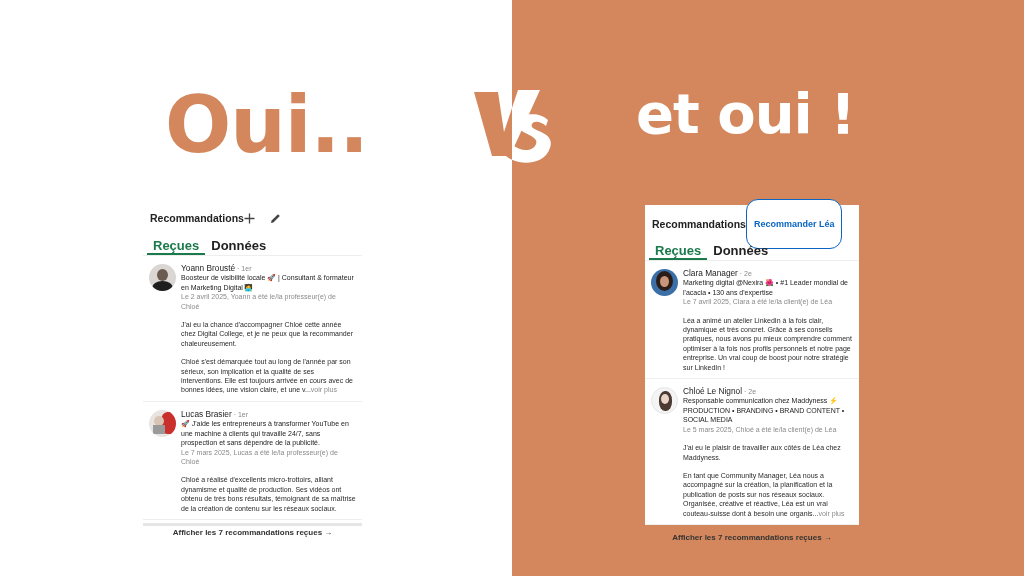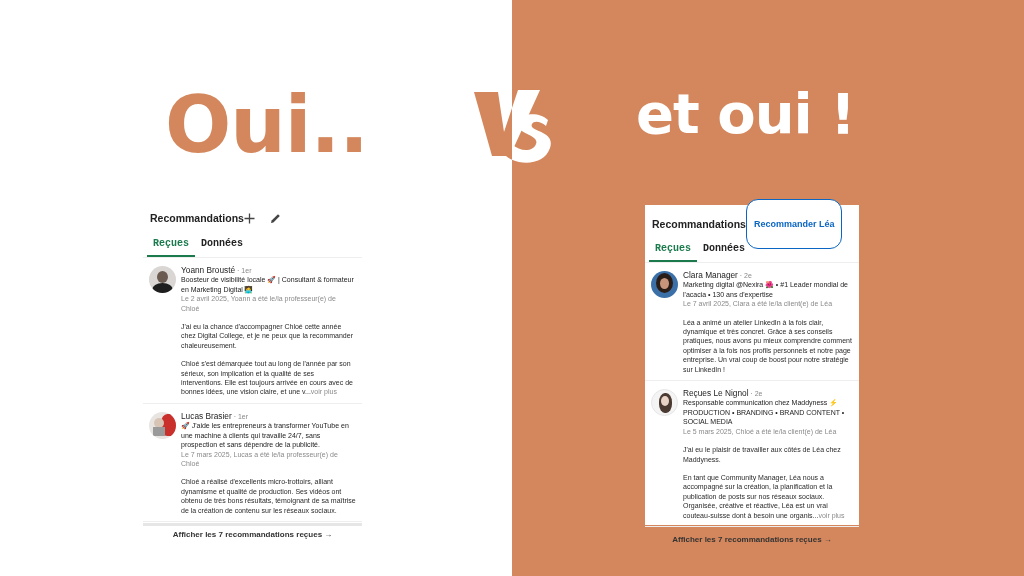--- a/index.html
+++ b/index.html
@@ -19,21 +19,21 @@
   .card-right { left: 645px; top: 205px; width: 214px; height: 320px; }
   .card-left .bottom-bar { position: absolute; left: 0; right: 0; bottom: 0; height: 3px; background: #e6e6e6; }
 
   .card-header { display: flex; align-items: center; justify-content: flex-start; padding: 8px 8px 0 7px; height: 28px; }
   .card-title { font-size: 10.5px; font-weight: bold; color: #222; }
   .header-actions { display: flex; gap: 14px; align-items: center; }
   .icon-btn { width: 12px; height: 12px; display: inline-flex; align-items: center; justify-content: center; }
   .recommend-btn { border: 1px solid #0a66c2; color: #0a66c2; border-radius: 12px; font-size: 9px; font-weight: bold; padding: 19px 7px; background: #fff; }
 
   .tabs { display: flex; gap: 0; padding-left: 4px; border-bottom: 1px solid #eeeeee; margin-top: 6px; }
-  .tab { font-size: 10px; font-weight: bold; padding: 4px 6px 6px; color: #222; font-family: Liberation Mono, monospace; }
+  .tab { font-size: 13px; font-weight: bold; padding: 4px 6px 0; color: #222; }
   .tab.active { color: #1a7a4c; border-bottom: 2px solid #1a7a4c; }
 
   .rec { display: flex; padding: 8px 6px 6px 6px; border-bottom: 1px solid #eeeeee; }
   .avatar { width: 27px; height: 27px; border-radius: 50%; flex-shrink: 0; margin-right: 5px; overflow: hidden; position: relative; }
   .rec-body { flex: 1; font-size: 7px; line-height: 9.4px; }
   .rec-name { font-weight: normal; font-size: 8.3px; color: #1d1d1d; }
   .rec-degree { color: #888; font-weight: normal; font-size: 7px; }
   .rec-headline { color: #222; }
   .rec-meta { color: #8a8a8a; }
   .rec-text { color: #2a2a2a; margin-top: 9px; }
@@ -151,21 +151,21 @@
       </div>
     </div>
   </div>
 
   <div class="rec">
     <div class="avatar" style="background:#f4f4f4;border:1px solid #e6e6e6;">
       <div style="position:absolute;left:7px;top:3px;width:13px;height:20px;border-radius:45%;background:#4a3a32;"></div>
       <div style="position:absolute;left:9px;top:6px;width:8px;height:10px;border-radius:50%;background:#e8d3c6;"></div>
     </div>
     <div class="rec-body">
-      <div><span class="rec-name">Reçues Le Nignol</span> <span class="rec-degree">· 2e</span></div>
+      <div><span class="rec-name">Chloé Le Nignol</span> <span class="rec-degree">· 2e</span></div>
       <div class="rec-headline">Responsable communication chez Maddyness ⚡ PRODUCTION • BRANDING • BRAND CONTENT • SOCIAL MEDIA</div>
       <div class="rec-meta">Le 5 mars 2025, Chloé a été le/la client(e) de Léa</div>
       <div class="rec-text">
         <p>J'ai eu le plaisir de travailler aux côtés de Léa chez Maddyness.</p>
         <p><span>En tant que Community Manager, Léa nous a accompagné sur la création, la planification et la publication de posts sur nos réseaux sociaux. Organisée, créative et réactive, Léa est un vrai couteau-suisse dont à besoin une organis...</span><span class="see-more">voir plus</span></p>
       </div>
     </div>
   </div>
 
   <div class="show-all">Afficher les 7 recommandations reçues →</div>

